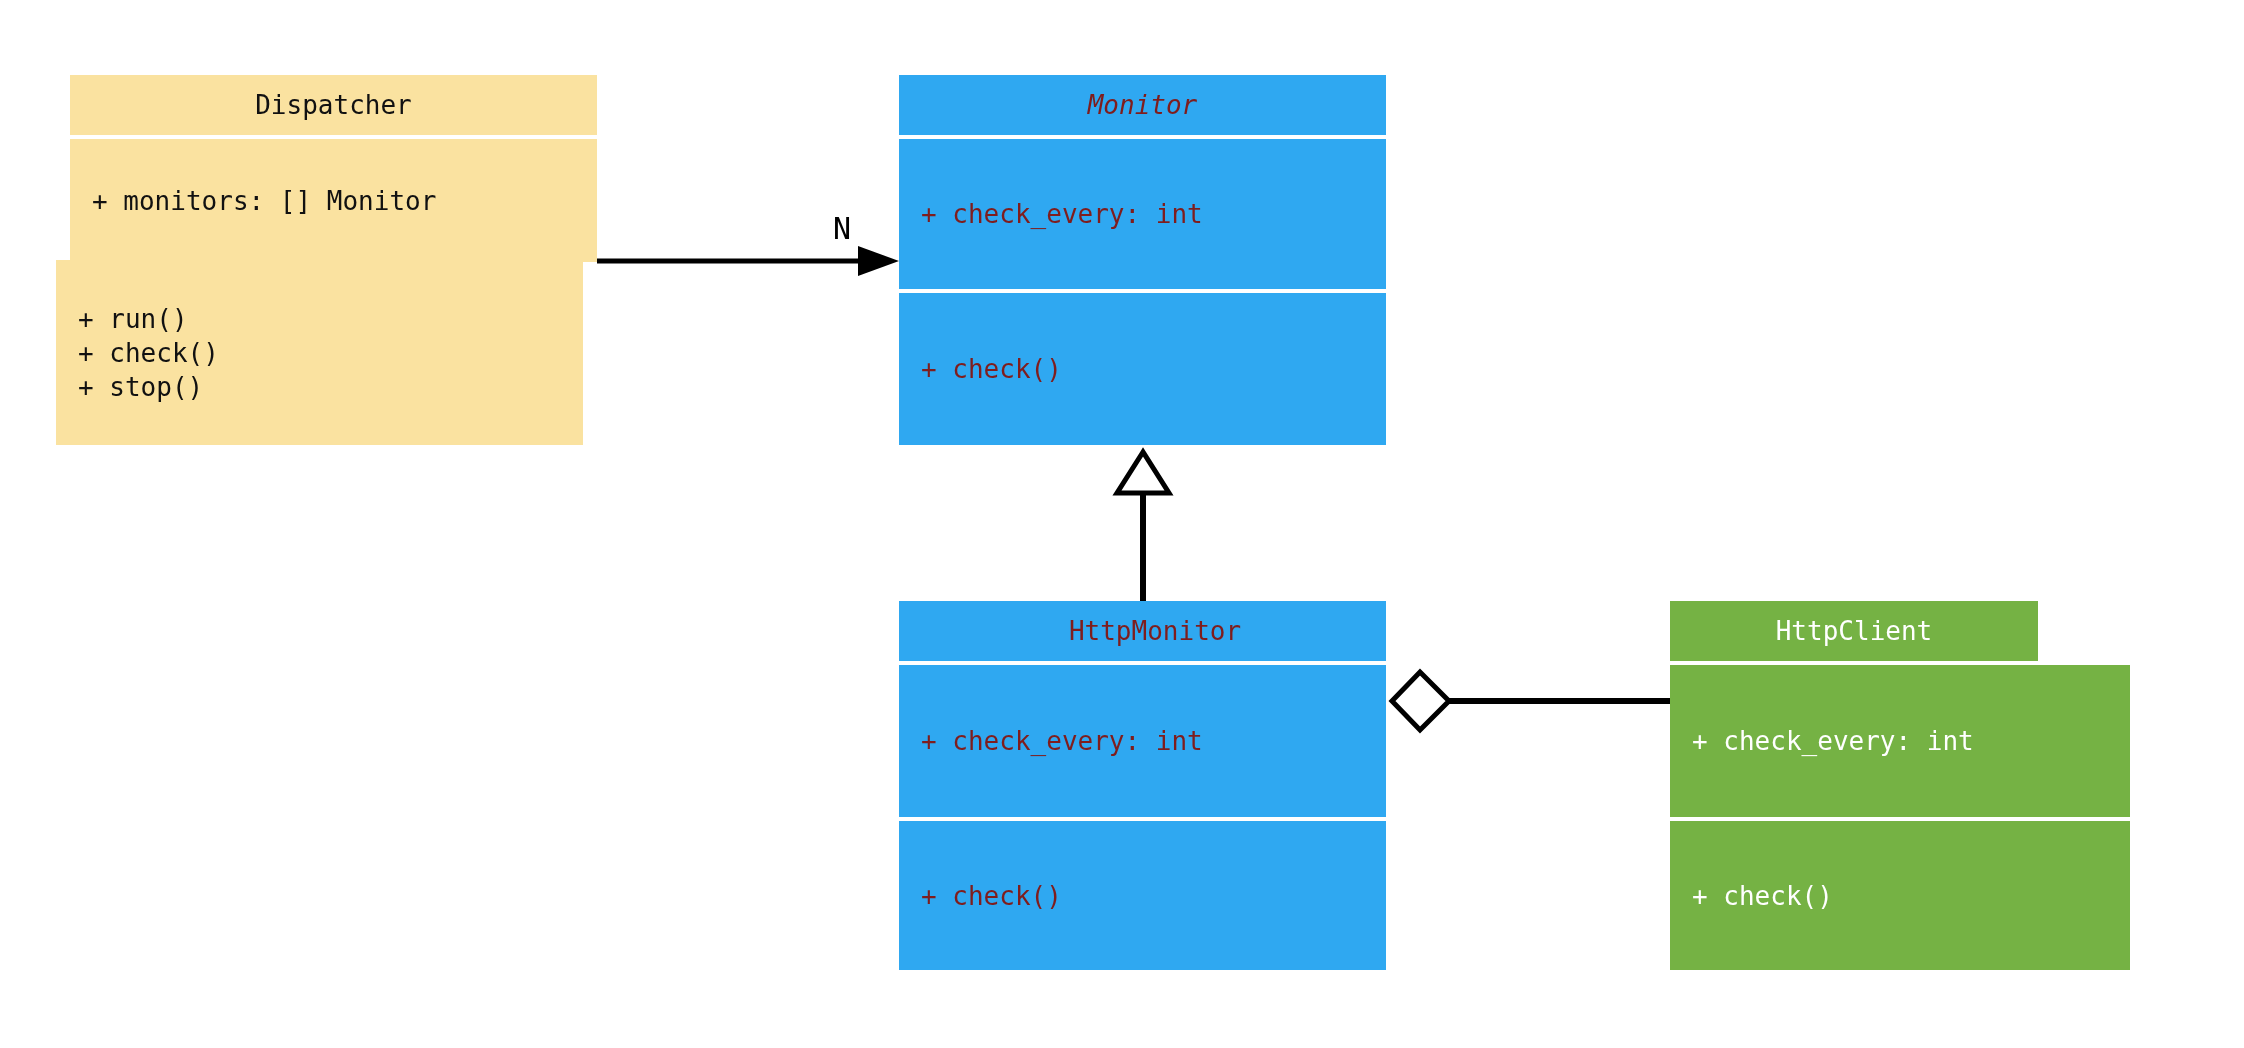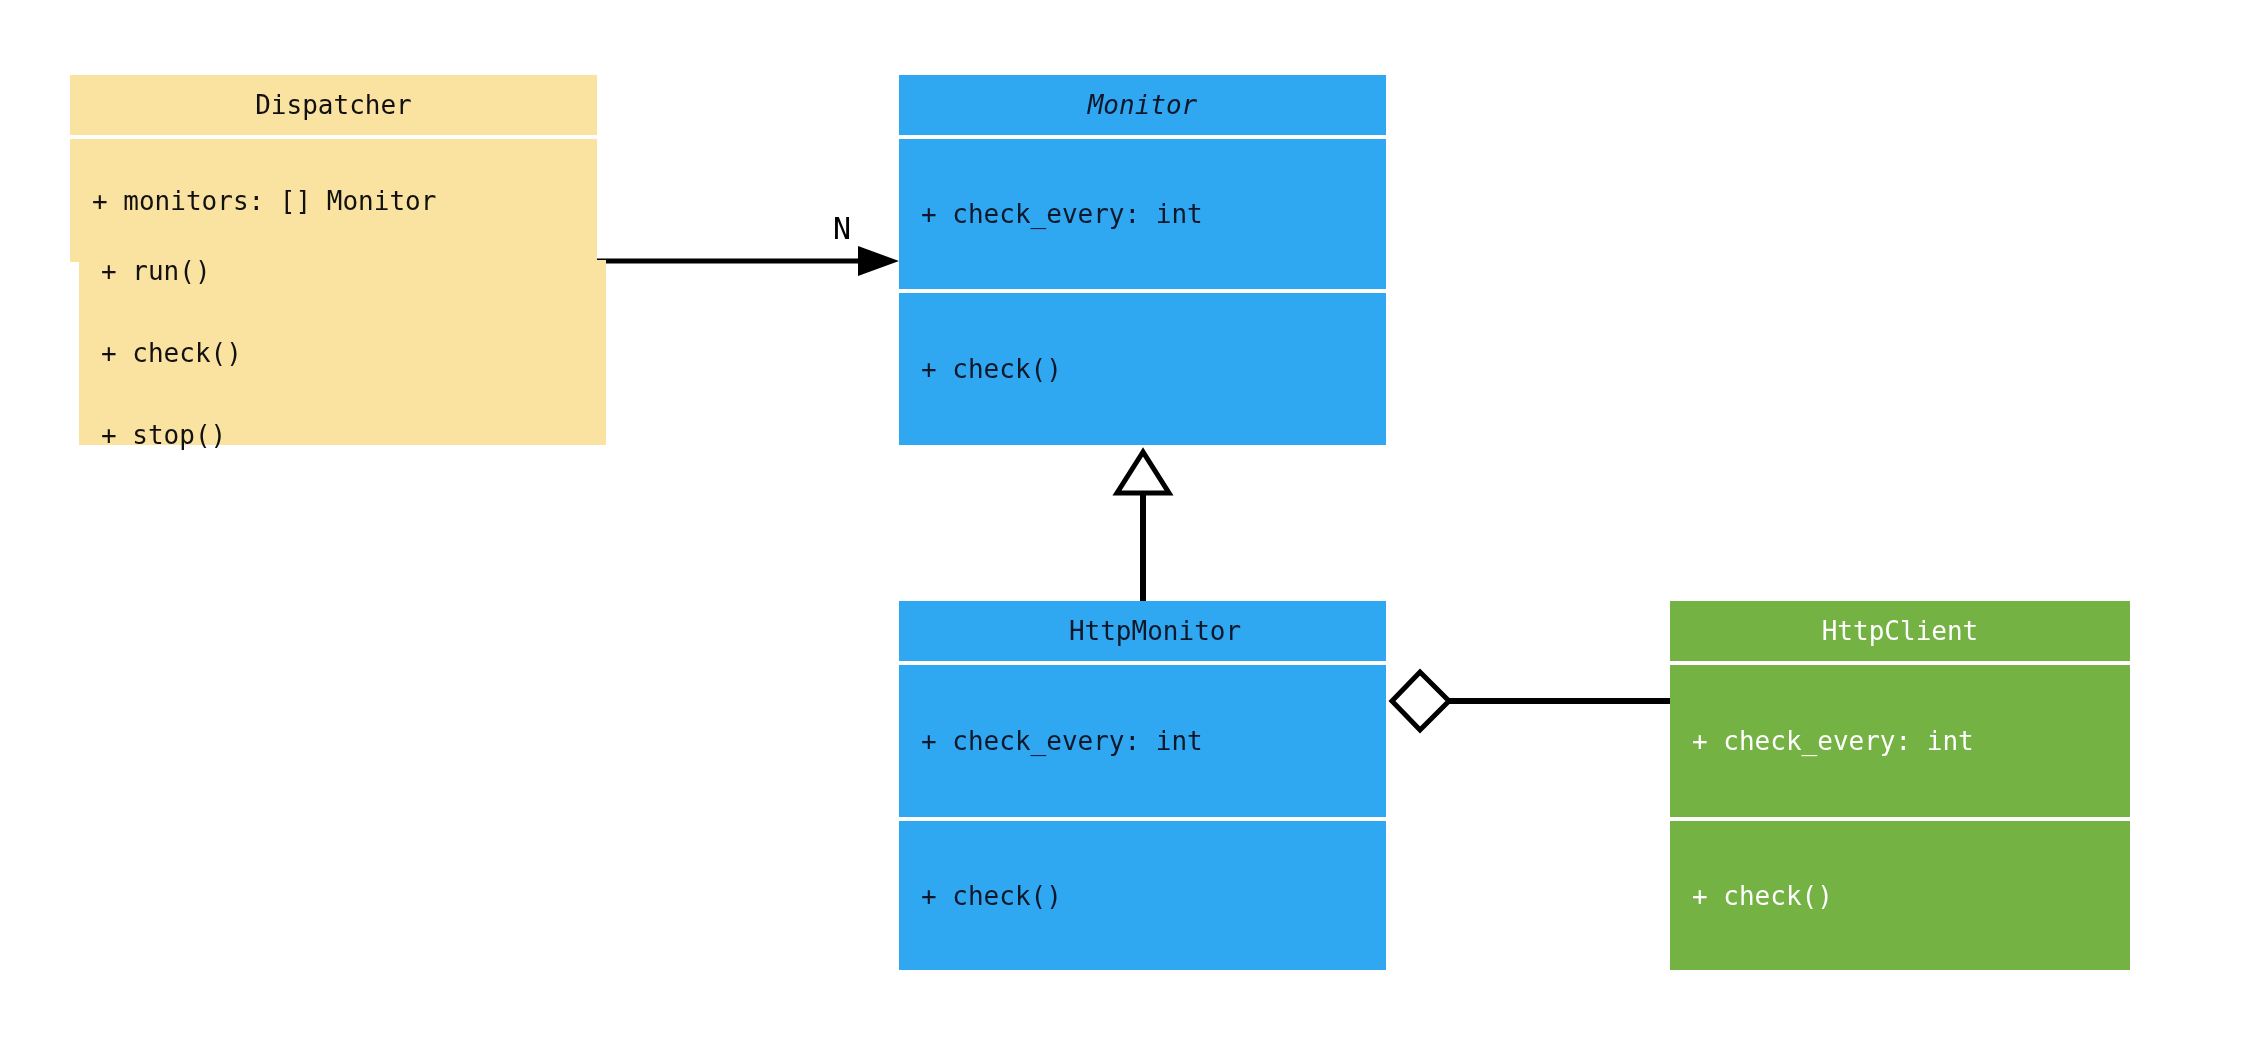--- a/index.html
+++ b/index.html
@@ -31,38 +31,38 @@
   }
   .hdr{justify-content:center;}
   .body-sec{
     flex-direction:column;
     align-items:flex-start;
     justify-content:center;
     padding-left:22px;
   }
   .body-sec .line{line-height:34px;}
   .yellow{background:var(--yellow);color:#111111;}
-  .blue{background:var(--blue);color:#0f172a;}
+  .blue{background:var(--blue);color:#7f1d1d;}
   .green{background:var(--green);color:#ffffff;}
   .italic{font-style:italic;}
 
   
   #disp-h{left:70px;top:75px;width:527px;height:60px;}
   #disp-a{left:70px;top:139px;width:527px;height:123px;}
-  #disp-m{left:79px;top:260px;width:527px;height:185px;gap:48px;}
+  #disp-m{left:56px;top:260px;width:527px;height:185px;}
   
   #mon-h{left:899px;top:75px;width:487px;height:60px;}
   #mon-a{left:899px;top:139px;width:487px;height:150px;}
   #mon-m{left:899px;top:293px;width:487px;height:152px;}
   
   #hm-h{left:899px;top:601px;width:487px;height:60px;padding-left:25px;}
   #hm-a{left:899px;top:665px;width:487px;height:152px;}
   #hm-m{left:899px;top:821px;width:487px;height:149px;}
   
-  #hc-h{left:1670px;top:601px;width:460px;height:60px;}
+  #hc-h{left:1670px;top:601px;width:368px;height:60px;}
   #hc-a{left:1670px;top:665px;width:460px;height:152px;}
   #hc-m{left:1670px;top:821px;width:460px;height:149px;}
 
   .mult-label{
     position:absolute;
     left:818px;top:212px;width:48px;height:34px;
     font-size:30px;color:var(--ink);
     text-align:center;line-height:34px;
   }
 </style>

